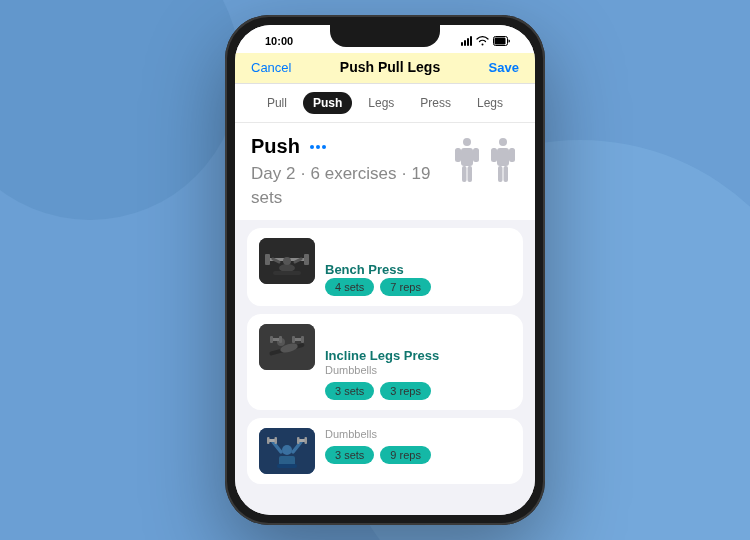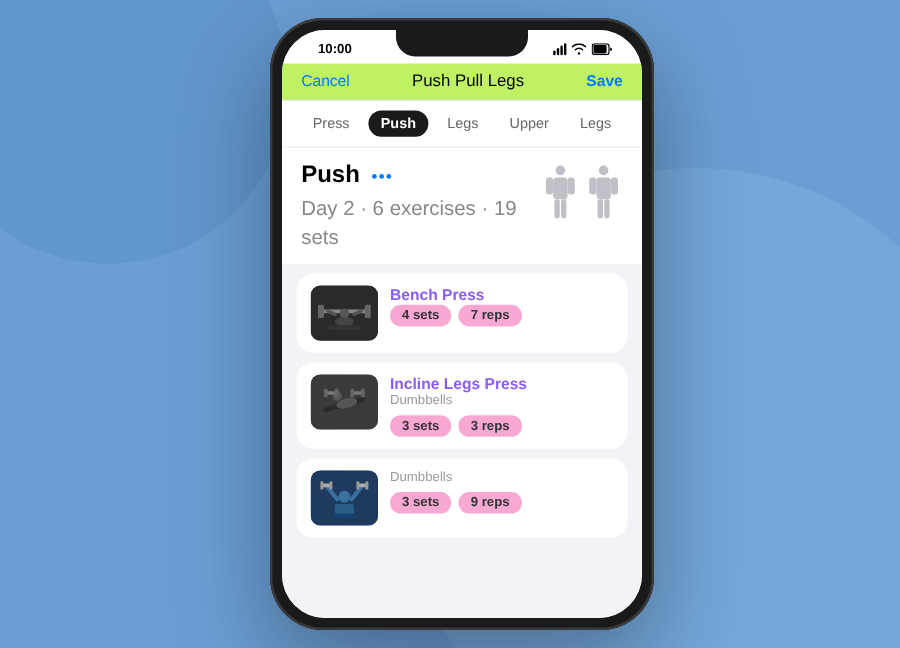--- a/index.html
+++ b/index.html
@@ -109,37 +109,37 @@
       gap: 1px;
     }
     .signal-bars span {
       background: #000;
       width: 2px;
       border-radius: 1px;
     }
 
     
     .nav-bar {
-      background: #bef264;
+      background: #fef9c3;
       display: flex;
       justify-content: space-between;
       align-items: center;
       padding: 6px 16px 8px;
       border-bottom: 1px solid #e0e0e0;
     }
 
     .nav-cancel {
       color: #007aff;
       font-size: 13px;
       font-weight: 400;
     }
 
     .nav-title {
       font-size: 14px;
-      font-weight: 400;
+      font-weight: 700;
       color: #000;
     }
 
     .nav-save {
       color: #007aff;
       font-size: 13px;
       font-weight: 600;
     }
 
     
@@ -257,42 +257,43 @@
       justify-content: center;
     }
 
     .exercise-info {
       flex: 1;
     }
 
     .exercise-name {
       font-size: 13px;
       font-weight: 600;
-      color: #8b5cf6;
+      color: #0f766e;
       margin-bottom: 1px;
+      margin-top: 24px;
     }
 
     .exercise-equip {
       font-size: 11px;
       color: #999;
       margin-bottom: 6px;
     }
 
     .exercise-tags {
       display: flex;
       gap: 6px;
     }
 
     .tag {
-      background: #f9a8d4;
+      background: #14b8a6;
       border-radius: 12px;
       padding: 3px 10px;
       font-size: 11px;
       color: #333;
-      font-weight: 700;
+      font-weight: 400;
     }
 
     
     .thumb-bench {
       background: linear-gradient(135deg, #2a2a2a 0%, #444 100%);
       position: relative;
     }
 
     
     .thumb-incline {
@@ -345,24 +346,24 @@
 
       <div class="screen-content">
 
         <div class="nav-bar">
           <span class="nav-cancel">Cancel</span>
           <span class="nav-title">Push Pull Legs</span>
           <span class="nav-save">Save</span>
         </div>
 
         <div class="tab-bar">
-          <div class="tab-item">Press</div>
+          <div class="tab-item">Pull</div>
           <div class="tab-item active">Push</div>
           <div class="tab-item">Legs</div>
-          <div class="tab-item">Upper</div>
+          <div class="tab-item">Press</div>
           <div class="tab-item">Legs</div>
         </div>
 
         <div class="day-section">
           <div class="day-info">
             <div class="day-title-row">
               <span class="day-title">Push</span>
               <div class="more-btn">
                 <div class="more-dot"></div>
                 <div class="more-dot"></div>

